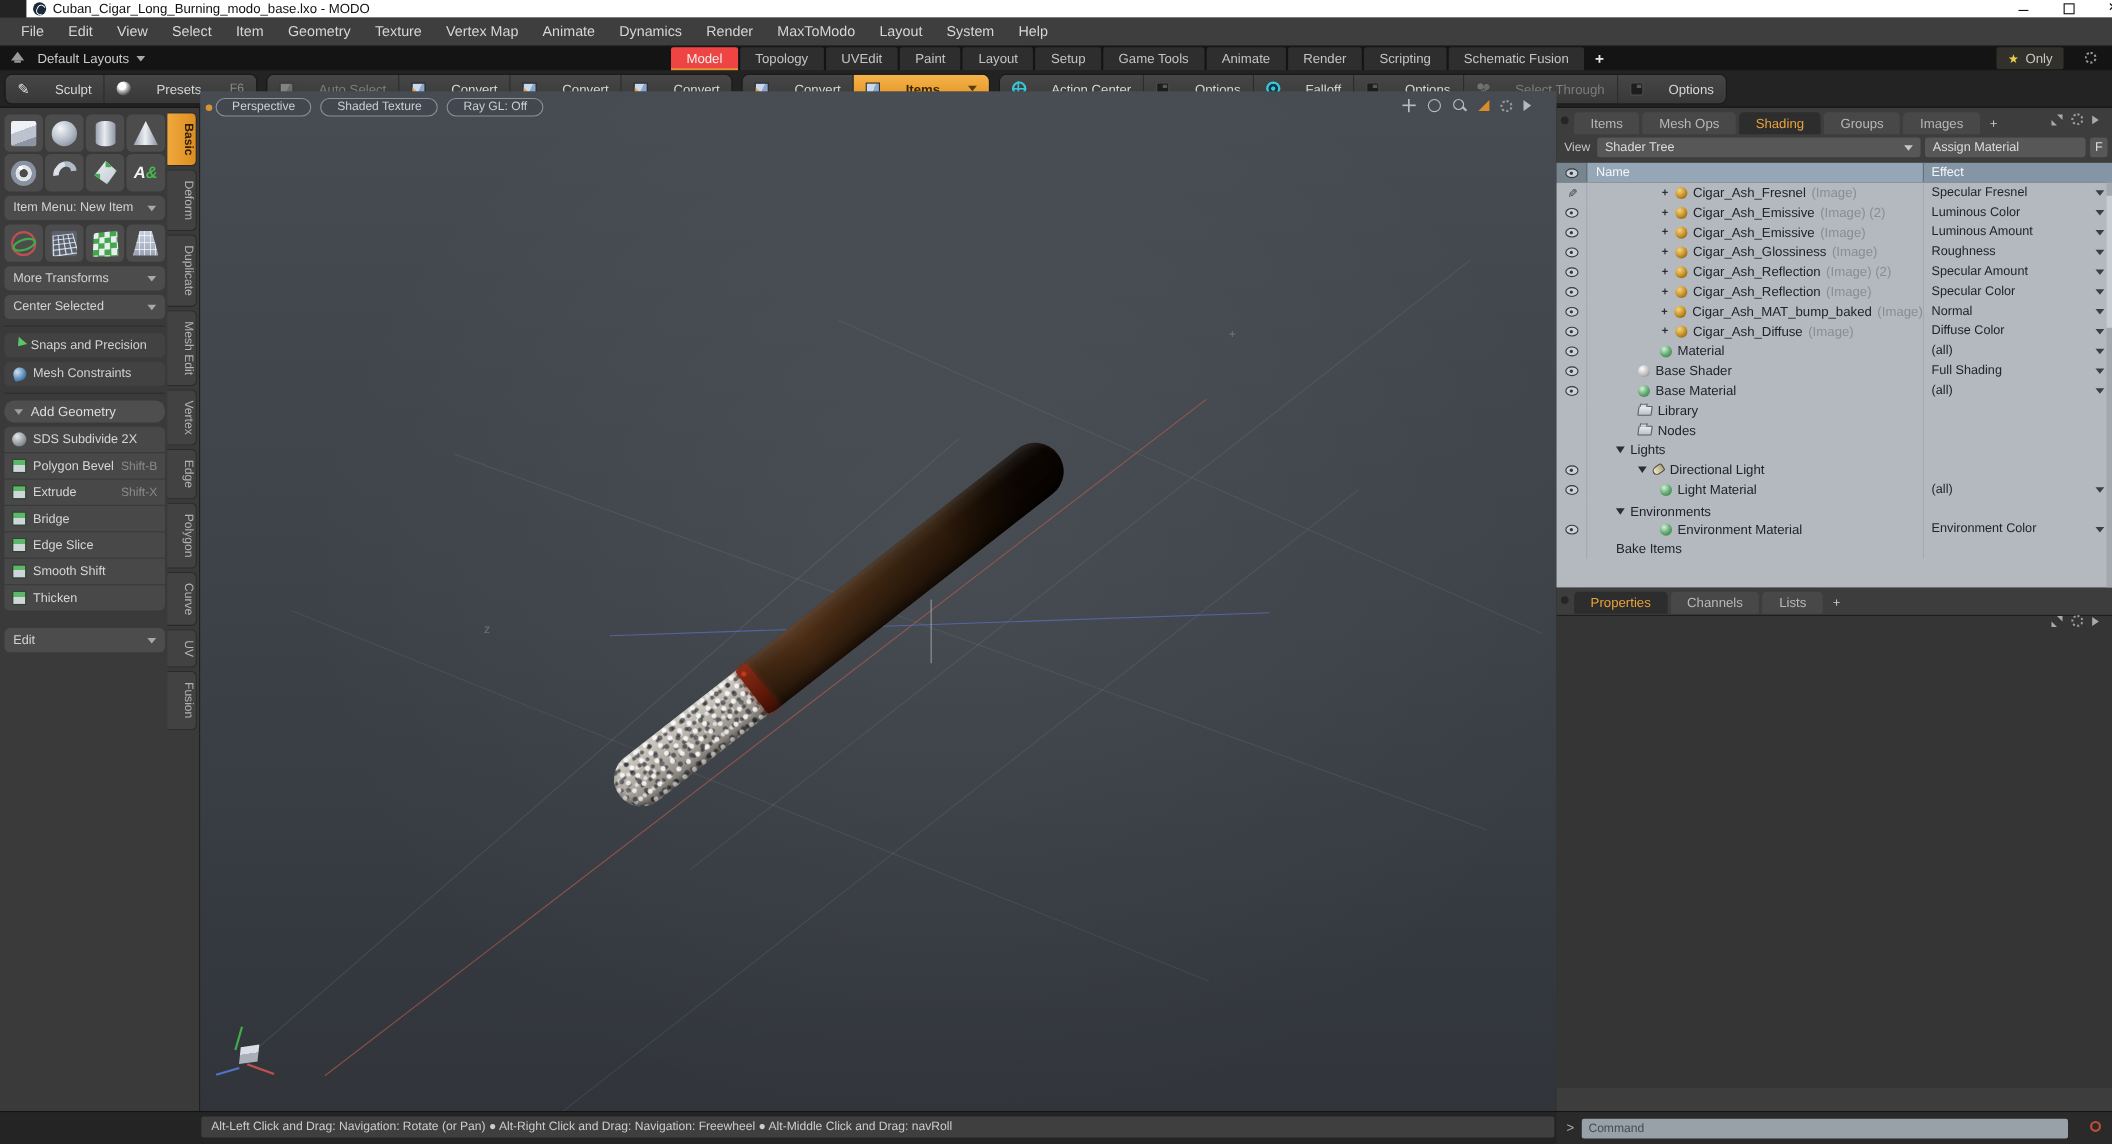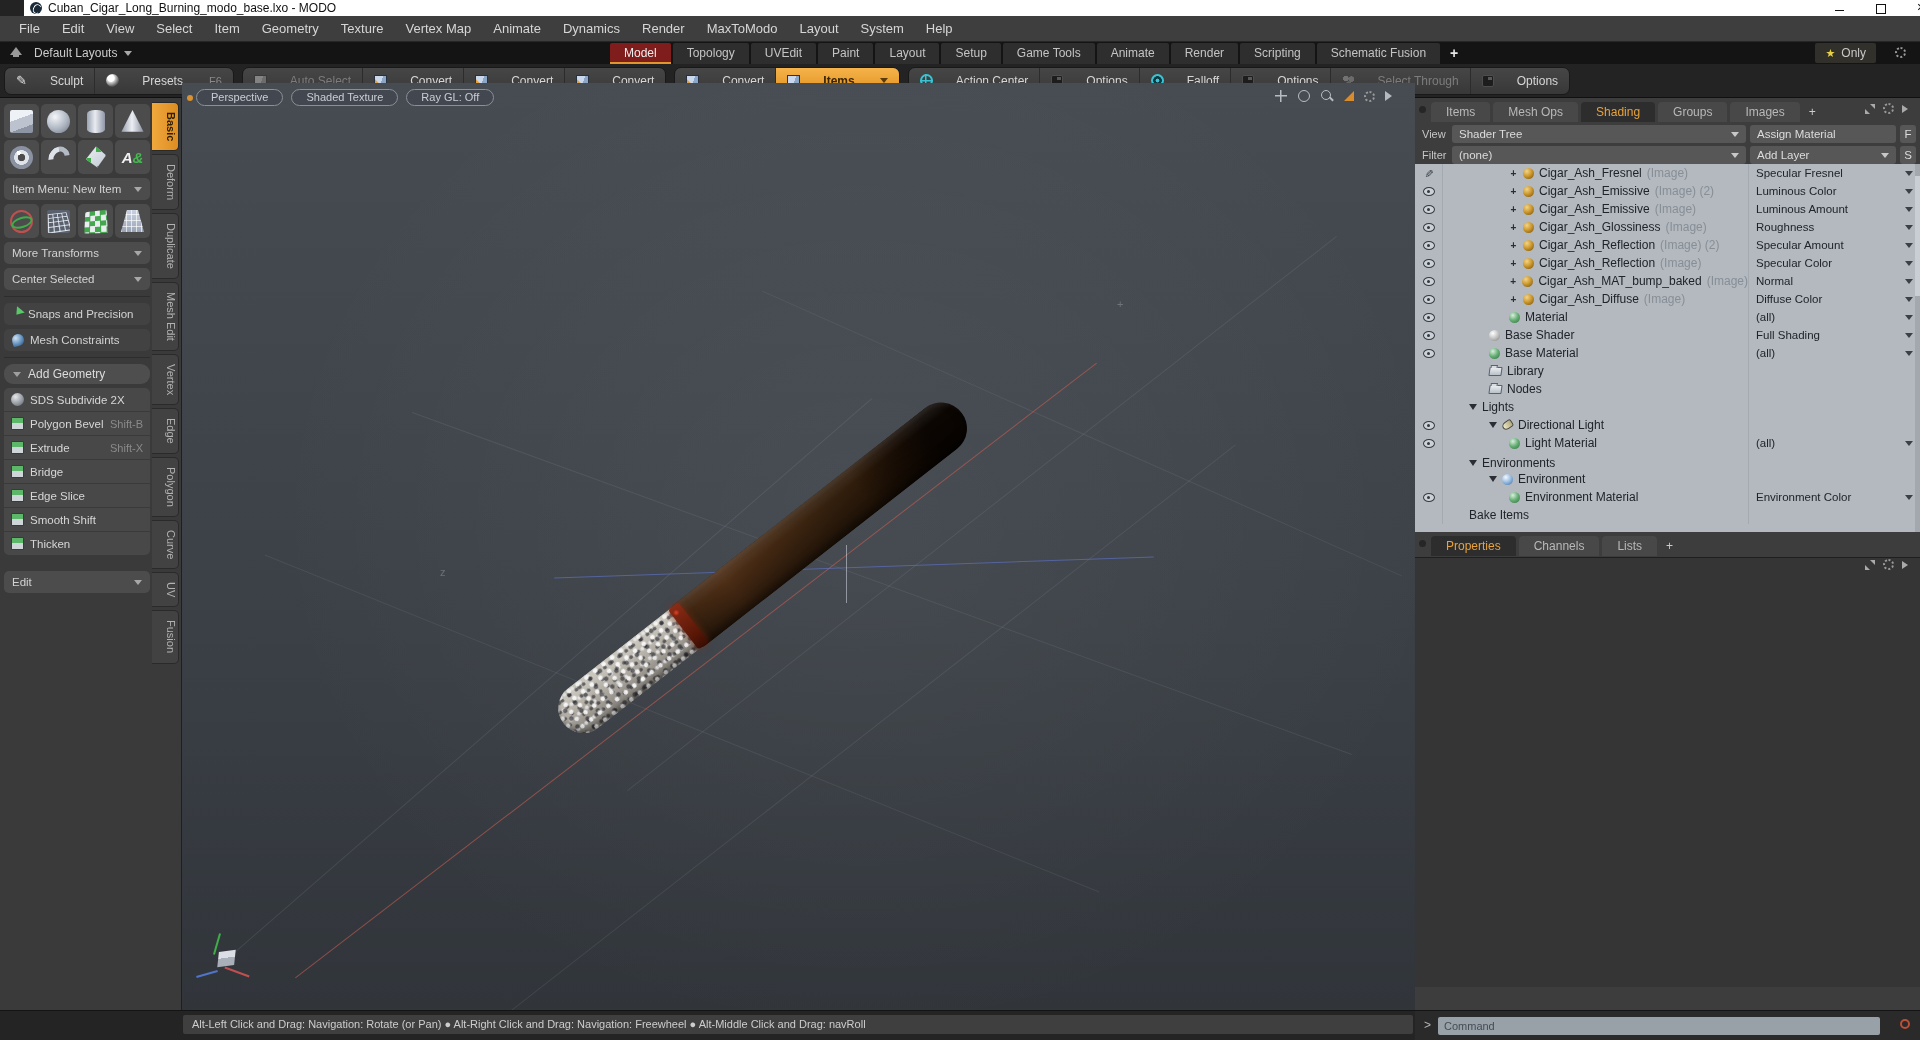--- a/index.html
+++ b/index.html
@@ -28,21 +28,21 @@
   .tabrow { position:absolute; left:0; top:42px; width:1920px; height:22px; background:#141414; }
   .pin-up { position:absolute; left:10px; top:5px; width:0; height:0;
             border-left:6px solid transparent; border-right:6px solid transparent; border-bottom:8px solid #9a9a9a; }
   .pin-up::after { content:""; position:absolute; left:-3px; top:8px; width:6px; height:2px; background:#9a9a9a; }
   .def-layouts { position:absolute; left:34px; top:0; height:22px; display:flex; align-items:center; gap:7px;
                  font-size:12px; color:#cbcbcb; }
   .caret-dn { width:0; height:0; border:4px solid transparent; border-top:5px solid #a8a8a8; margin-top:4px; }
   .layout-tabs { position:absolute; left:610px; top:1px; height:21px; display:flex; gap:2px; }
   .layout-tab { height:21px; line-height:20px; padding:0 14px; background:#2e2e2e; color:#c4c4c4;
                 font-size:12px; border-radius:2px 2px 0 0; }
-  .layout-tab.active { background:#7f1d1d; color:#eeeeee; box-shadow:inset 0 -2px 0 #e0962c; }
+  .layout-tab.active { background:#ef4444; color:#eeeeee; box-shadow:inset 0 -2px 0 #e0962c; }
   .layout-tab.addtab { background:transparent; color:#e8e8e8; font-weight:bold; font-size:14px; padding:0 8px; }
   .only-btn { position:absolute; right:44px; top:1px; height:20px; background:#32302a; border-radius:2px;
               display:flex; align-items:center; gap:6px; padding:0 10px; font-size:12px; color:#c8c8c8; }
   .star { color:#e6d04a; font-size:11px; }
   .gear-dotted { width:11px; height:11px; border-radius:50%; border:2.5px dotted #9a9a9a; }
   .tabrow .gear-dotted { position:absolute; right:14px; top:5px; }
 
   
   .toolbar { position:absolute; left:0; top:64px; width:1920px; height:34px; background:#232323;
              border-bottom:1px solid #101010; display:flex; align-items:center; gap:8px; padding-left:4px; }
@@ -584,31 +584,26 @@
       <span class="rp-label">View</span>
       <span class="rp-dd dd-view">
         <span>Shader Tree</span>
         <span class="caret-dn"></span>
       </span>
       <span class="rp-dd dd-assign">
         <span>Assign Material</span>
       </span>
       <span class="rp-dd rp-sq">F</span>
     </div>
-    <div class="rp-row">
-      <span class="rp-label">Filter</span>
-      <span class="rp-dd dd-view">
-        <span>(none)</span>
-        <span class="caret-dn"></span>
-      </span>
-      <span class="rp-dd dd-assign">
-        <span>Add Layer</span>
-        <span class="caret-dn"></span>
-      </span>
-      <span class="rp-dd rp-sq">S</span>
+    <div class="tree-header">
+      <span class="th-vis">
+          <span class="eye"></span>
+        </span>
+      <span class="th-name">Name</span>
+      <span class="th-effect">Effect</span>
     </div>
     <div class="tree-wrap">
 
     <div class="tree-row">
           <span class="tr-vis">
             <span class="brush">✎</span>
           </span>
           <span class="tr-name" style="padding-left: 66px;">
             <span class="tr-exp">+</span>
             <span class="sph sph-image"></span>
@@ -810,29 +805,20 @@
           <span class="tr-effect">
             <span>(all)</span>
             <span class="caret-dn"></span>
           </span>
         </div>
         <div class="tree-row">
           <span class="tr-vis"></span>
           <span class="tr-name" style="padding-left: 26px; align-items: flex-end;">
             <span class="tr-tri"></span>
             <span>Environments</span>
-          </span>
-          <span class="tr-effect"></span>
-        </div>
-        <div class="tree-row">
-          <span class="tr-vis"></span>
-          <span class="tr-name" style="padding-left: 46px;">
-            <span class="tr-tri"></span>
-            <span class="sph sph-env"></span>
-            <span>Environment</span>
           </span>
           <span class="tr-effect"></span>
         </div>
         <div class="tree-row">
           <span class="tr-vis">
             <span class="eye"></span>
           </span>
           <span class="tr-name" style="padding-left: 66px;">
             <span class="sph sph-mat"></span>
             <span>Environment Material</span>

